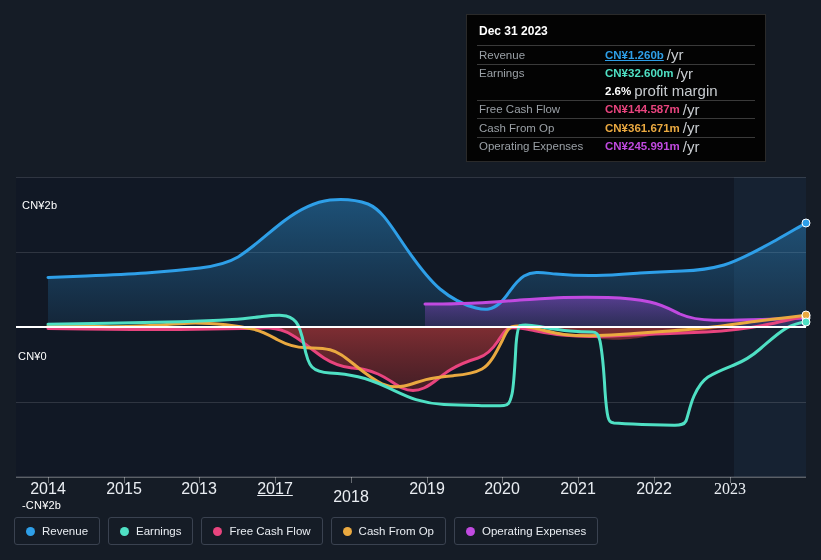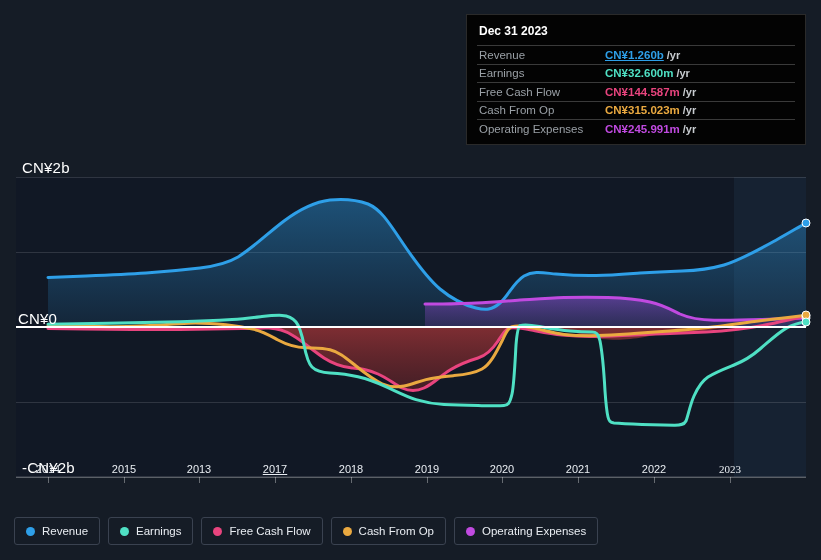--- a/index.html
+++ b/index.html
@@ -53,54 +53,55 @@
   #chart-svg {
     position: absolute;
     left: 0;
     top: 0;
   }
 
   
   .y-label {
     position: absolute;
     color: #ffffff;
-    font-size: 15px;
+    font-size: 11px;
     letter-spacing: 0.2px;
     white-space: nowrap;
+    margin-top: 40px;
   }
   #x-axis-line {
     position: absolute;
     left: 16px;
     top: 477px;
     width: 790px;
     height: 1px;
     background: rgba(255,255,255,0.30);
   }
   .x-tick {
     position: absolute;
     top: 477px;
     width: 1px;
     height: 6px;
     background: rgba(255,255,255,0.35);
   }
   .x-label {
     position: absolute;
-    top: 463px;
+    top: 480px;
     color: #e9edf2;
-    font-size: 11px;
+    font-size: 16px;
     transform: translateX(-50%);
     white-space: nowrap;
   }
 
   
   #tooltip {
     position: absolute;
     left: 466px;
     top: 14px;
-    width: 340px;
+    width: 300px;
     background: #030303;
     border: 1px solid #2a2a2a;
     box-sizing: border-box;
     padding: 8px 10px 6px 10px;
     z-index: 30;
   }
   #tooltip-title {
     color: #ffffff;
     font-size: 12px;
     font-weight: bold;
@@ -120,22 +121,22 @@
     width: 126px;
     flex: none;
   }
   .tt-value {
     font-size: 11.5px;
     font-weight: bold;
     white-space: nowrap;
   }
   .tt-unit {
     color: #c8ccd0;
-    font-size: 11px;
-    font-weight: bold;
+    font-size: 15px;
+    font-weight: normal;
     margin-left: 3px;
   }
 
   
   #legend {
     position: absolute;
     left: 14px;
     top: 517px;
     display: flex;
     gap: 8px;
@@ -312,21 +313,21 @@
   <div class="x-tick" style="left:427px;"></div>
   <div class="x-tick" style="left:502px;"></div>
   <div class="x-tick" style="left:578px;"></div>
   <div class="x-tick" style="left:654px;"></div>
   <div class="x-tick" style="left:730px;"></div>
 
   <div class="x-label" style="left:48px;">2014</div>
   <div class="x-label" style="left:124px;">2015</div>
   <div class="x-label" style="left:199px;">2013</div>
   <div class="x-label" style="left:275px;text-decoration:underline;">2017</div>
-  <div class="x-label" style="left:351px;">2018</div>
+  <div class="x-label" style="left:351px;margin-top:8px;">2018</div>
   <div class="x-label" style="left:427px;">2019</div>
   <div class="x-label" style="left:502px;">2020</div>
   <div class="x-label" style="left:578px;">2021</div>
   <div class="x-label" style="left:654px;">2022</div>
   <div class="x-label" style="left:730px;font-family:Liberation Serif, serif;">2023</div>
 
   <div id="tooltip">
     <div id="tooltip-title">Dec 31 2023</div>
 
     <div class="tt-row">
@@ -334,30 +335,35 @@
       <span class="tt-value" style="color:#2e9fe8;text-decoration:underline;">CN¥1.260b</span>
       <span class="tt-unit">/yr</span>
     </div>
 
     <div class="tt-row">
       <span class="tt-label">Earnings</span>
       <span class="tt-value" style="color:#4fe0c4;">CN¥32.600m</span>
       <span class="tt-unit">/yr</span>
     </div>
 
+    <div class="tt-row noline">
+      <span class="tt-label"></span>
+      <span class="tt-value" style="color:#ffffff;">2.6%</span>
+      <span class="tt-unit">profit margin</span>
+    </div>
 
     <div class="tt-row">
       <span class="tt-label">Free Cash Flow</span>
       <span class="tt-value" style="color:#e8447e;">CN¥144.587m</span>
       <span class="tt-unit">/yr</span>
     </div>
 
     <div class="tt-row">
       <span class="tt-label">Cash From Op</span>
-      <span class="tt-value" style="color:#eaa940;">CN¥315.023m</span>
+      <span class="tt-value" style="color:#eaa940;">CN¥361.671m</span>
       <span class="tt-unit">/yr</span>
     </div>
 
     <div class="tt-row">
       <span class="tt-label">Operating Expenses</span>
       <span class="tt-value" style="color:#c04ae0;">CN¥245.991m</span>
       <span class="tt-unit">/yr</span>
     </div>
   </div>
 

